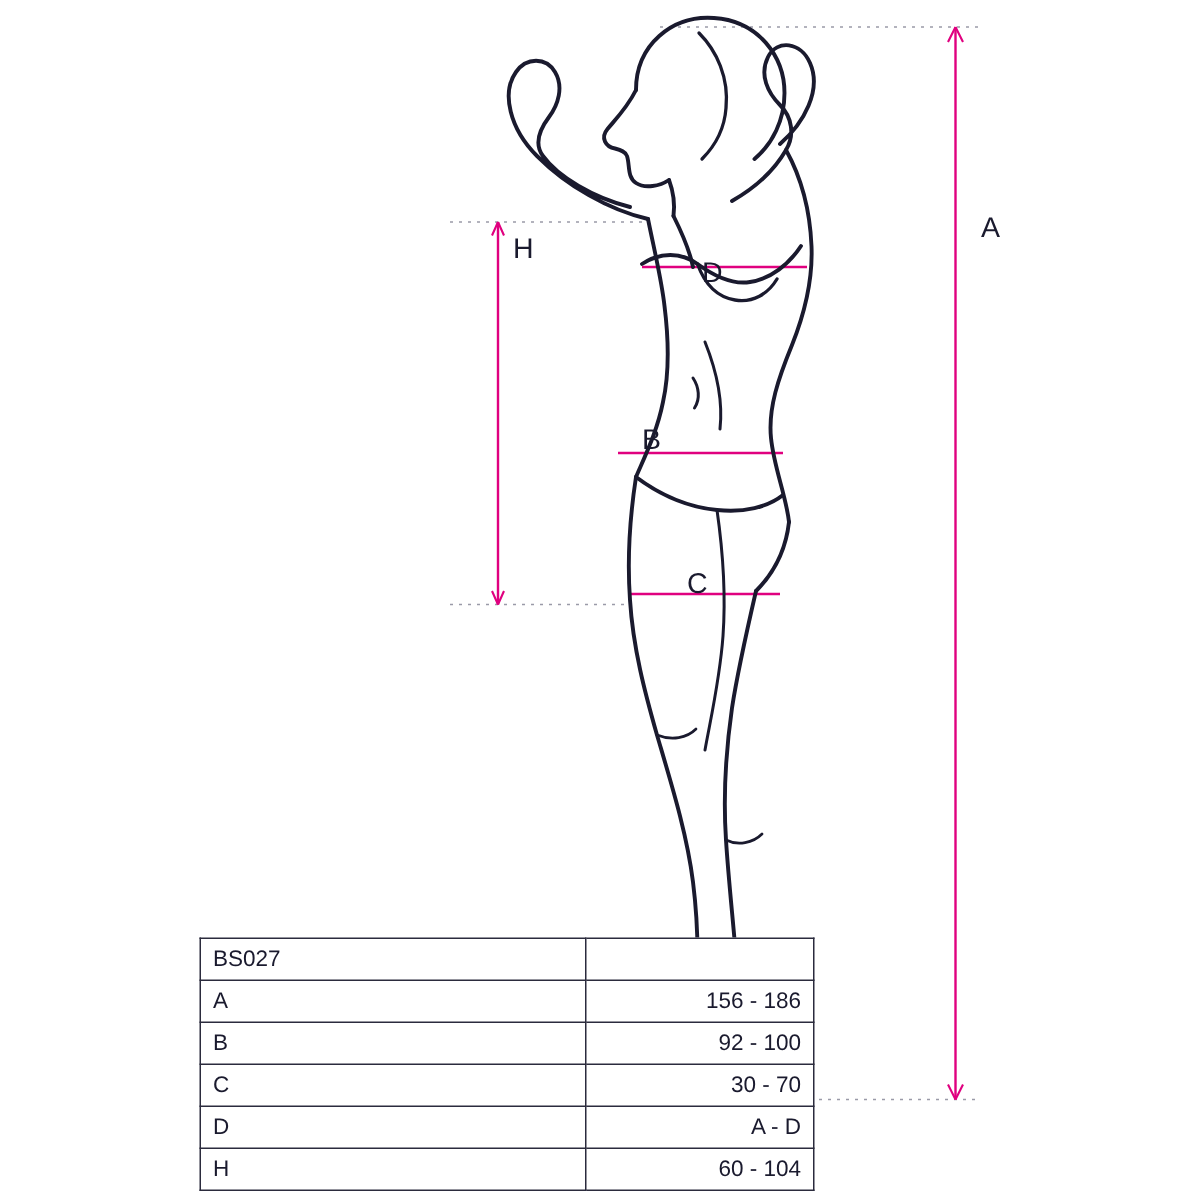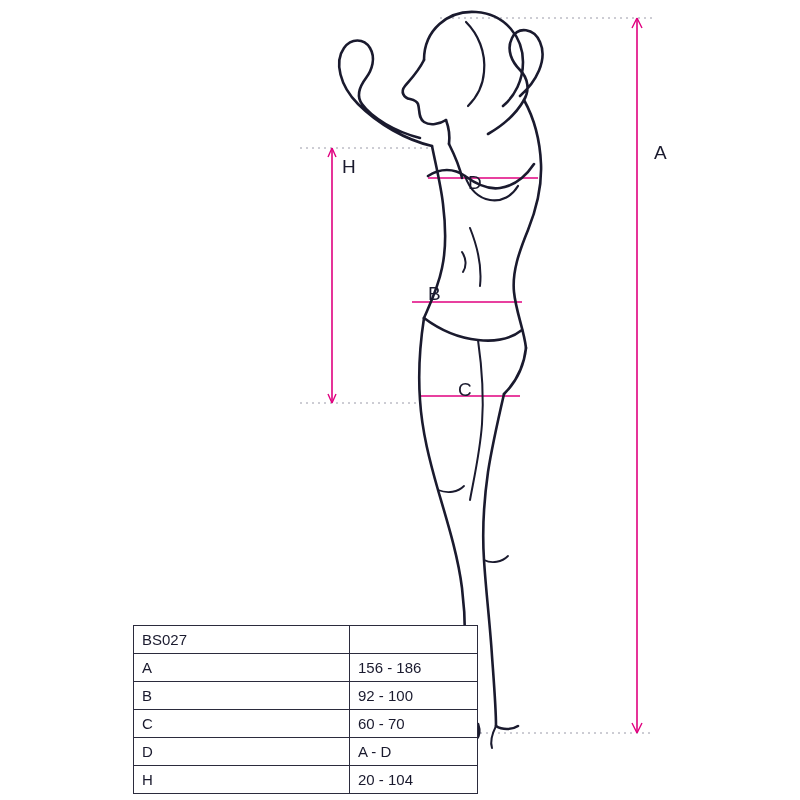--- a/index.html
+++ b/index.html
@@ -32,39 +32,39 @@
     color: #1a1a2e;
     font-family: "Liberation Sans", sans-serif;
     line-height: 1;
     white-space: nowrap;
   }
   
   .size-table {
     position: absolute;
     left: 133px;
     top: 625px;
-    width: 345px;
+    width: 410px;
     border-collapse: collapse;
     background: #fff;
   }
   .size-table td {
     border: 1px solid #2b2b3d;
     height: 27px;
     font-size: 15px;
     color: #1a1a2e;
     padding: 0 8px;
     font-family: "Liberation Sans", sans-serif;
   }
   .size-table td.label-col {
     width: 215px;
     text-align: left;
   }
   .size-table td.value-col {
     width: 120px;
-    text-align: left;
+    text-align: right;
   }
 </style>
 </head>
 <body>
 
 <div id="stage">
 
   <svg class="figure" viewBox="0 0 800 800">
 
     <g stroke="#9a9aa8" stroke-width="1" stroke-dasharray="2,4" fill="none">
@@ -152,26 +152,26 @@
       <tr>
         <td class="label-col">A</td>
         <td class="value-col">156 - 186</td>
       </tr>
       <tr>
         <td class="label-col">B</td>
         <td class="value-col">92 - 100</td>
       </tr>
       <tr>
         <td class="label-col">C</td>
-        <td class="value-col">60 - 70</td>
+        <td class="value-col">30 - 70</td>
       </tr>
       <tr>
         <td class="label-col">D</td>
         <td class="value-col">A - D</td>
       </tr>
       <tr>
         <td class="label-col">H</td>
-        <td class="value-col">20 - 104</td>
+        <td class="value-col">60 - 104</td>
       </tr>
     </tbody>
   </table>
 
 </div>
 
 </body></html>

